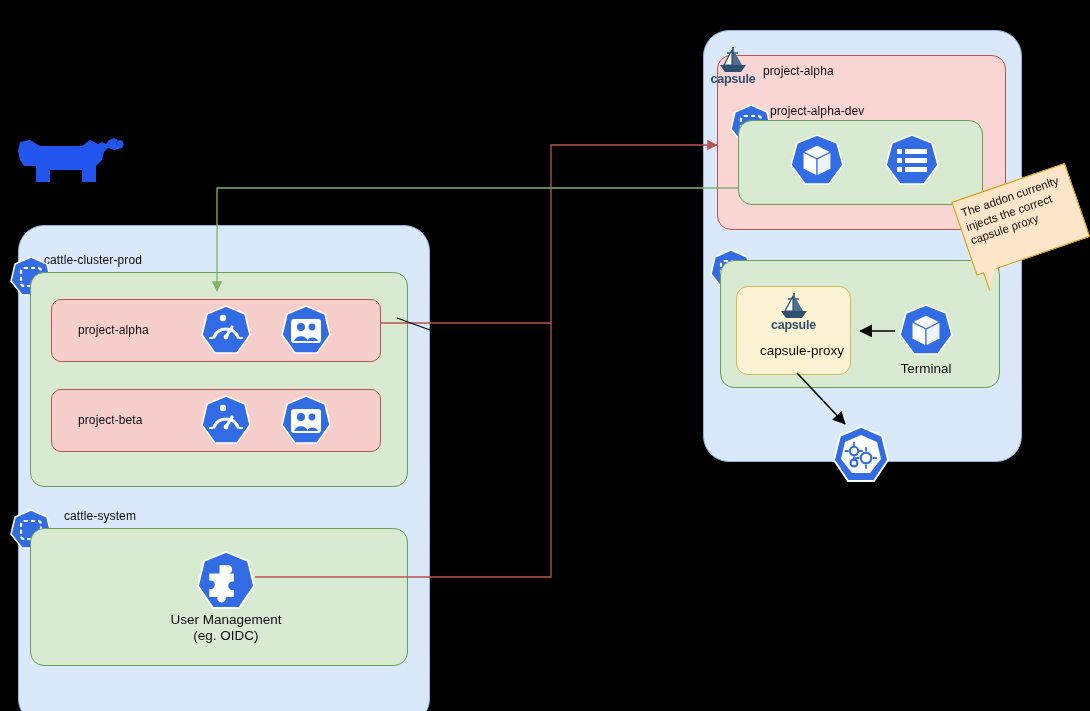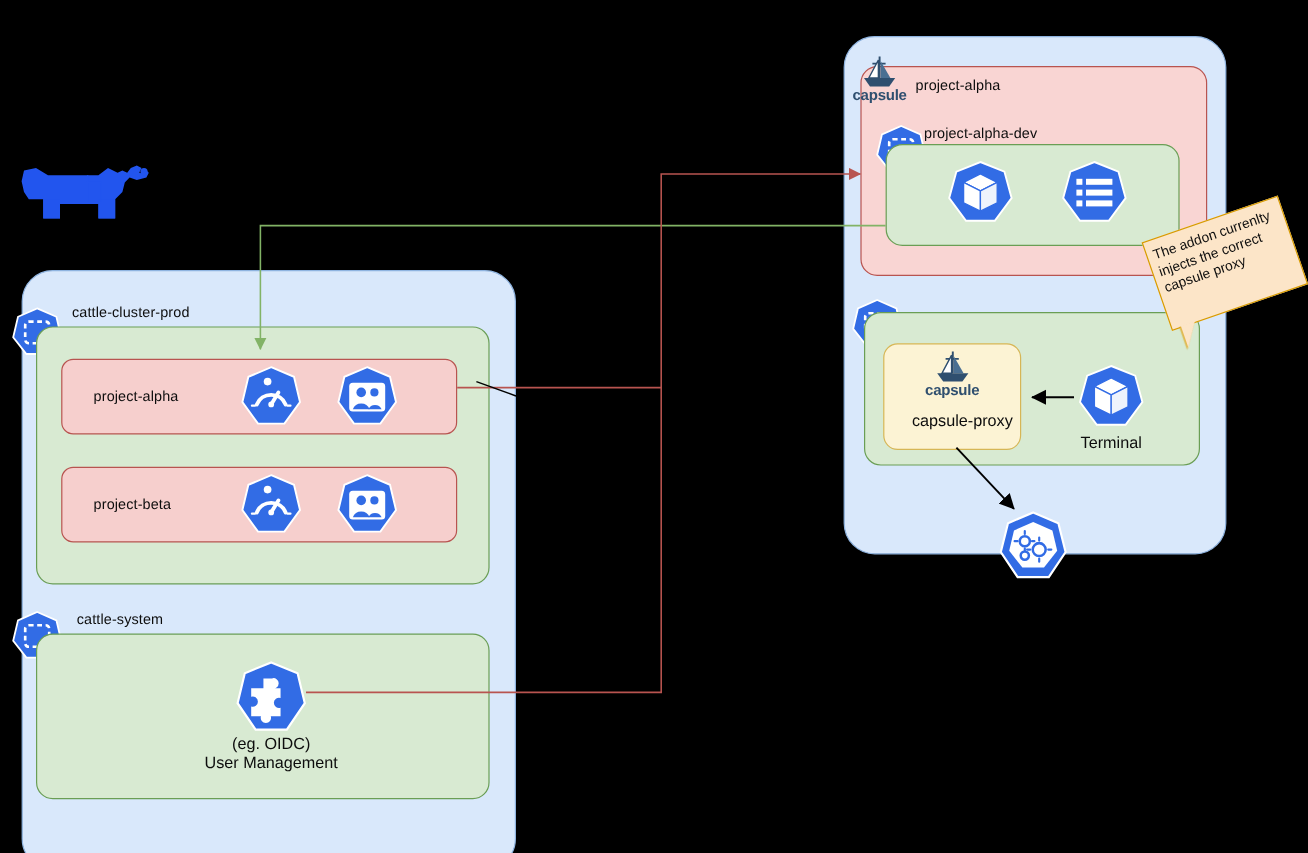--- a/index.html
+++ b/index.html
@@ -65,21 +65,21 @@
         <circle cx="110" cy="17" r="3"></circle>
       </g>
       <g fill="none" stroke="#2255ee" stroke-width="1.2">
         <path d="M63 20 L63 26 M63 26 L74 26 L74 42 M63 26 L63 42"></path>
       </g>
     </svg>
   </div>
 
   <div class="cluster-box" style="left:18px;top:225px;width:412px;height:500px;"></div>
 
-  <div class="lbl" style="left:44px;top:253px;margin-left:16px;">cattle-cluster-prod</div>
+  <div class="lbl" style="left:44px;top:253px;">cattle-cluster-prod</div>
 
   <div class="ns-ico" style="left:9px;top:255px;">
     <svg width="44" height="44" viewBox="0 0 44 44">
       <polygon points="22,2 38,9 42,26 31,40 13,40 2,26 6,9" fill="#326ce5" stroke="#ffffff" stroke-width="1.5"></polygon>
       <rect x="12" y="13" width="20" height="18" rx="3" fill="none" stroke="#ffffff" stroke-width="2.2" stroke-dasharray="4 3"></rect>
     </svg>
   </div>
 
   <div class="green-box" style="left:30px;top:272px;width:378px;height:215px;"></div>
 
@@ -151,22 +151,22 @@
   <div class="green-box" style="left:30px;top:528px;width:378px;height:138px;"></div>
 
   <div class="ico" style="left:194px;top:550px;width:64px;height:64px;">
     <svg width="64" height="64" viewBox="0 0 64 64">
       <polygon points="32,2 54,11 60,36 45,58 19,58 4,36 10,11" fill="#326ce5" stroke="#ffffff" stroke-width="1.8"></polygon>
       <path d="M26 16 h7 a4.2 4.2 0 1 1 0 8 h7 v8 a4.2 4.2 0 1 0 0 8 v7
                h-8 a4.2 4.2 0 1 1 -8 0 h-8 v-8 a4.2 4.2 0 1 0 0 -8 v-7 h10 z" fill="#ffffff" transform="translate(-1,-1) scale(1.02)"></path>
     </svg>
   </div>
   <div class="lbl-c" style="left:128px;top:612px;width:196px;">
+    <div>User Management</div>
     <div>(eg. OIDC)</div>
-    <div>User Management</div>
   </div>
 
   <div class="cluster-box" style="left:703px;top:30px;width:319px;height:432px;"></div>
 
   <div class="pink-outer" style="left:717px;top:55px;width:289px;height:175px;"></div>
   <div class="lbl" style="left:763px;top:64px;">project-alpha</div>
 
   <div class="capsule-wm" style="left:705px;top:45px;width:56px;">
     <svg width="40" height="30" viewBox="0 0 40 30" style="display:block;margin:0 auto;">
       <path d="M20 2 L20 20" stroke="#2f4f6f" stroke-width="1.6"></path>

